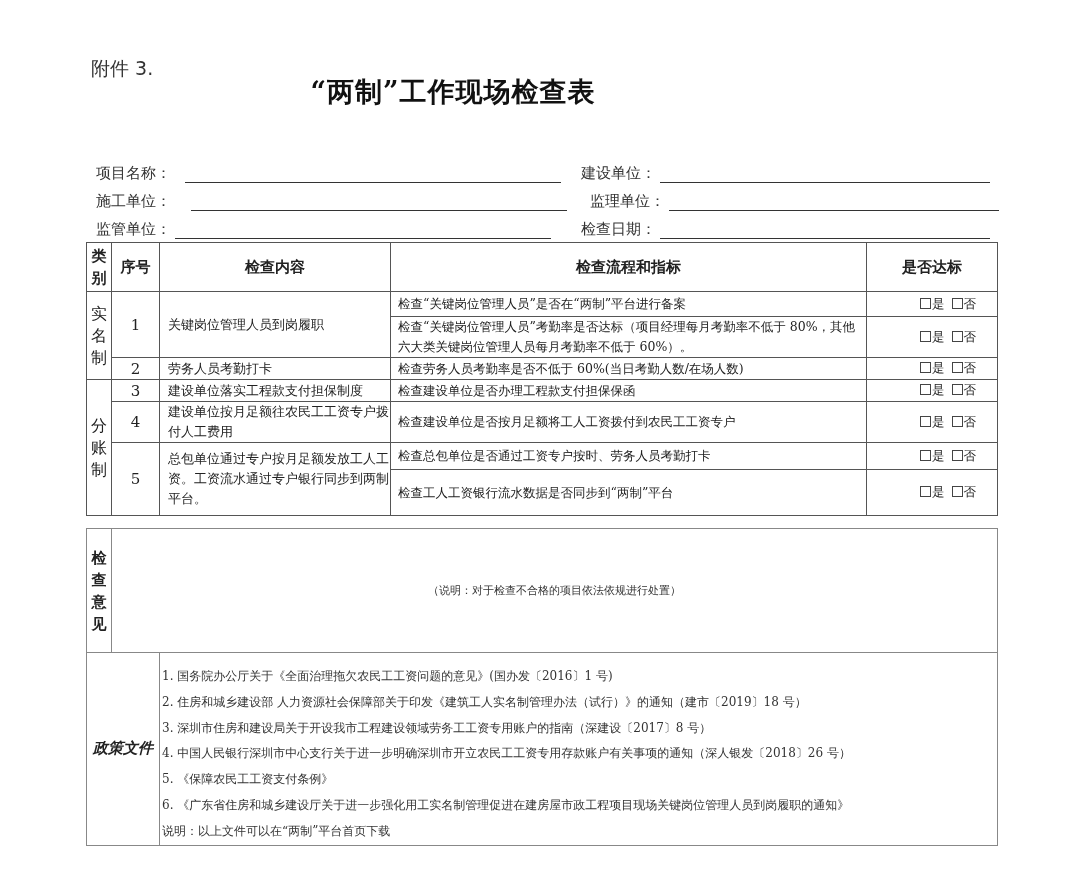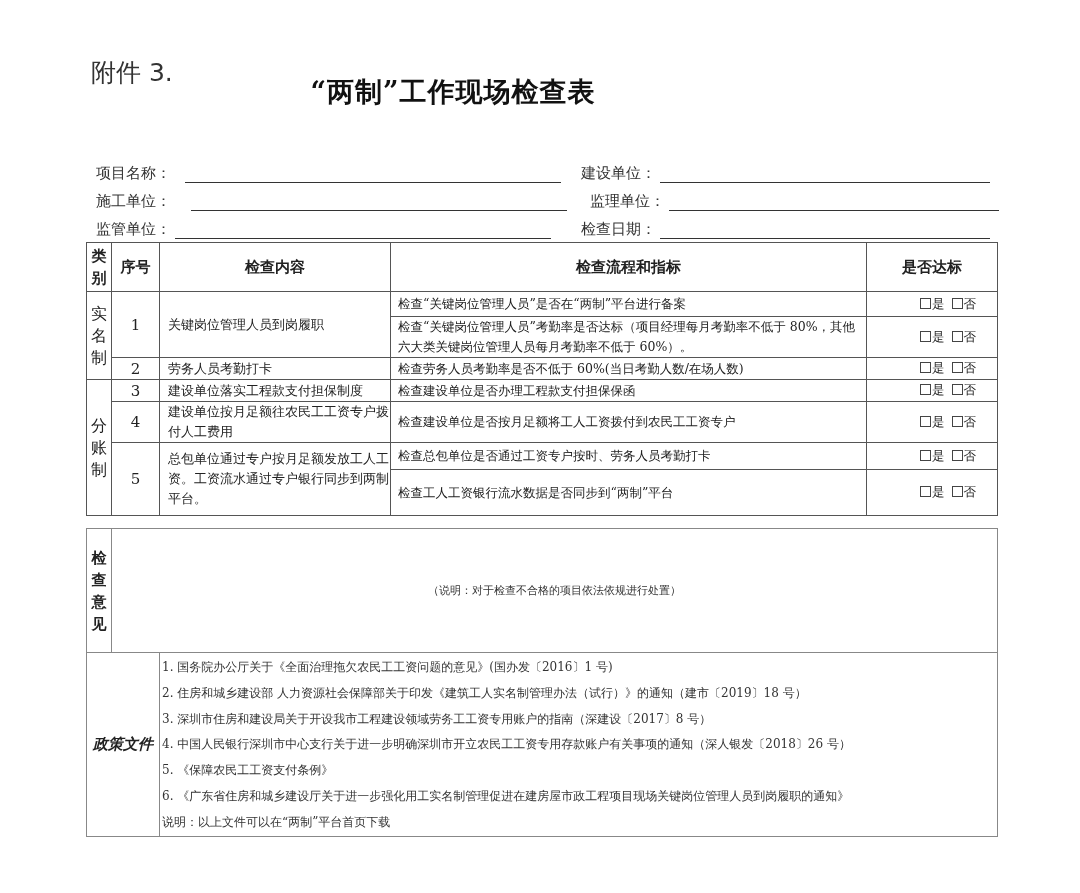--- a/index.html
+++ b/index.html
@@ -1,18 +1,18 @@
 <!DOCTYPE html>
 <html><head>
 <meta charset="utf-8">
 <style>
   html, body { margin: 0; padding: 0; background: #ffffff; }
   body { width: 1080px; height: 893px; position: relative; overflow: hidden;
          font-family: "DejaVu Serif", "Liberation Serif", serif; color: #222; }
-  .attach { position: absolute; left: 91px; top: 56px; font-size: 25px; color: #333;
+  .attach { position: absolute; left: 91px; top: 56px; font-size: 19px; color: #333;
             font-family: "DejaVu Sans", "Liberation Sans", sans-serif; }
   .title { position: absolute; left: 0; width: 896px; top: 74px; text-align: center;
            font-size: 27px; font-weight: bold; color: #111; letter-spacing: 1px; padding-left: 10px; box-sizing: border-box;}
   .field { position: absolute; font-size: 15px; color: #333; display: flex; align-items: flex-end; }
   .field .lbl { white-space: nowrap; }
   .field .line { border-bottom: 1px solid #333; height: 1px; margin-left: 4px; }
   table { border-collapse: collapse; position: absolute; table-layout: fixed; }
   td, th { border: 1px solid #555; padding: 0; font-weight: normal; font-size: 13px; color: #222; }
   #t1 { left: 86px; top: 242px; width: 911px; }
   #t1 th { font-size: 15px; font-weight: bold; color: #222; }
@@ -23,21 +23,21 @@
   .proc { padding-left: 7px; font-size: 12.5px; line-height: 20px; }
   .yn { text-align: center; font-size: 12.5px; white-space: nowrap; padding-left: 32px; }
   .cb { display: inline-block; width: 9px; height: 9px; border: 1px solid #444; margin-right: 1px; vertical-align: -1px; }
   .yn .gap { display: inline-block; width: 7px; }
   #t2 { left: 86px; top: 528px; width: 911px; }
   #t2 td { border-color: #888; }
   .opinion-label { text-align: center; font-size: 15px; font-weight: bold; line-height: 22px; }
   .opinion-label span { display: block; }
   .note { text-align: center; font-size: 11px; color: #333; }
   .policy-label { text-align: center; font-size: 15px; font-weight: bold; font-family: "DejaVu Sans", "Liberation Sans", sans-serif; font-style: italic; }
-  .policy-list { padding: 2px 0 0 2px; vertical-align: top; margin-top: 20px; }
+  .policy-list { padding: 11px 0 0 2px; vertical-align: top; margin-top: 20px; }
   .policy-list div { height: 25.8px; line-height: 25.8px; font-size: 12px; color: #333; white-space: nowrap; }
 </style>
 </head>
 <body>
 
 <div class="attach">附件 3.</div>
 <div class="title">“两制”工作现场检查表</div>
 
 <div class="field" style="left:96px; top:164px;gap:10px;">
   <span class="lbl">项目名称：</span>

